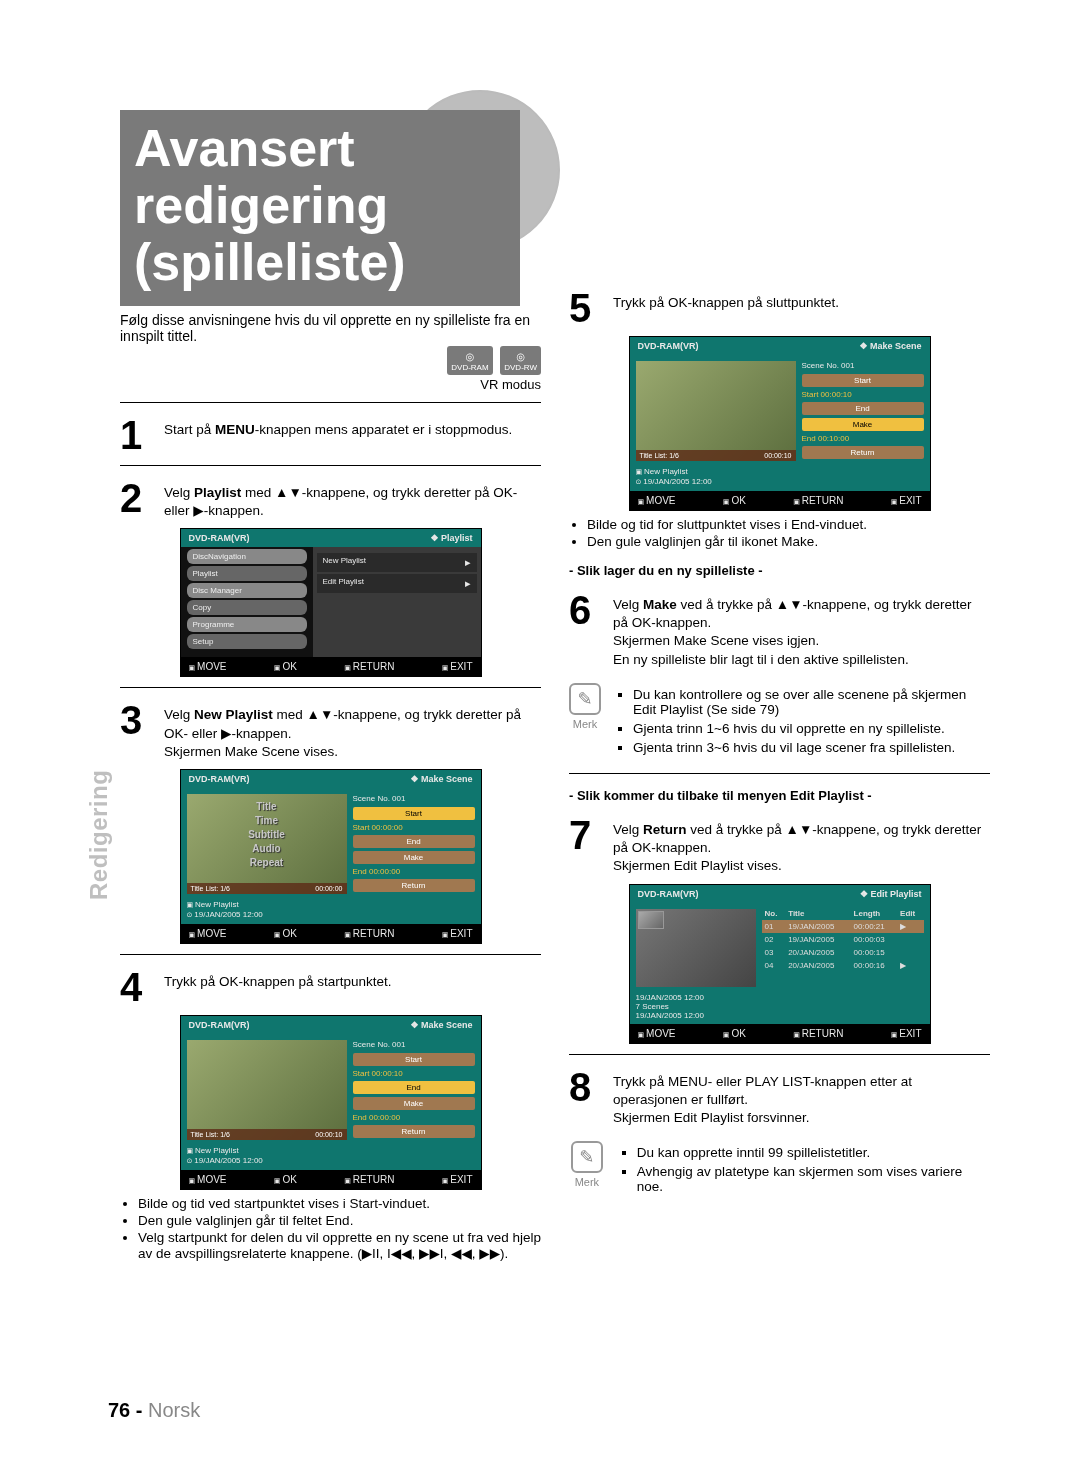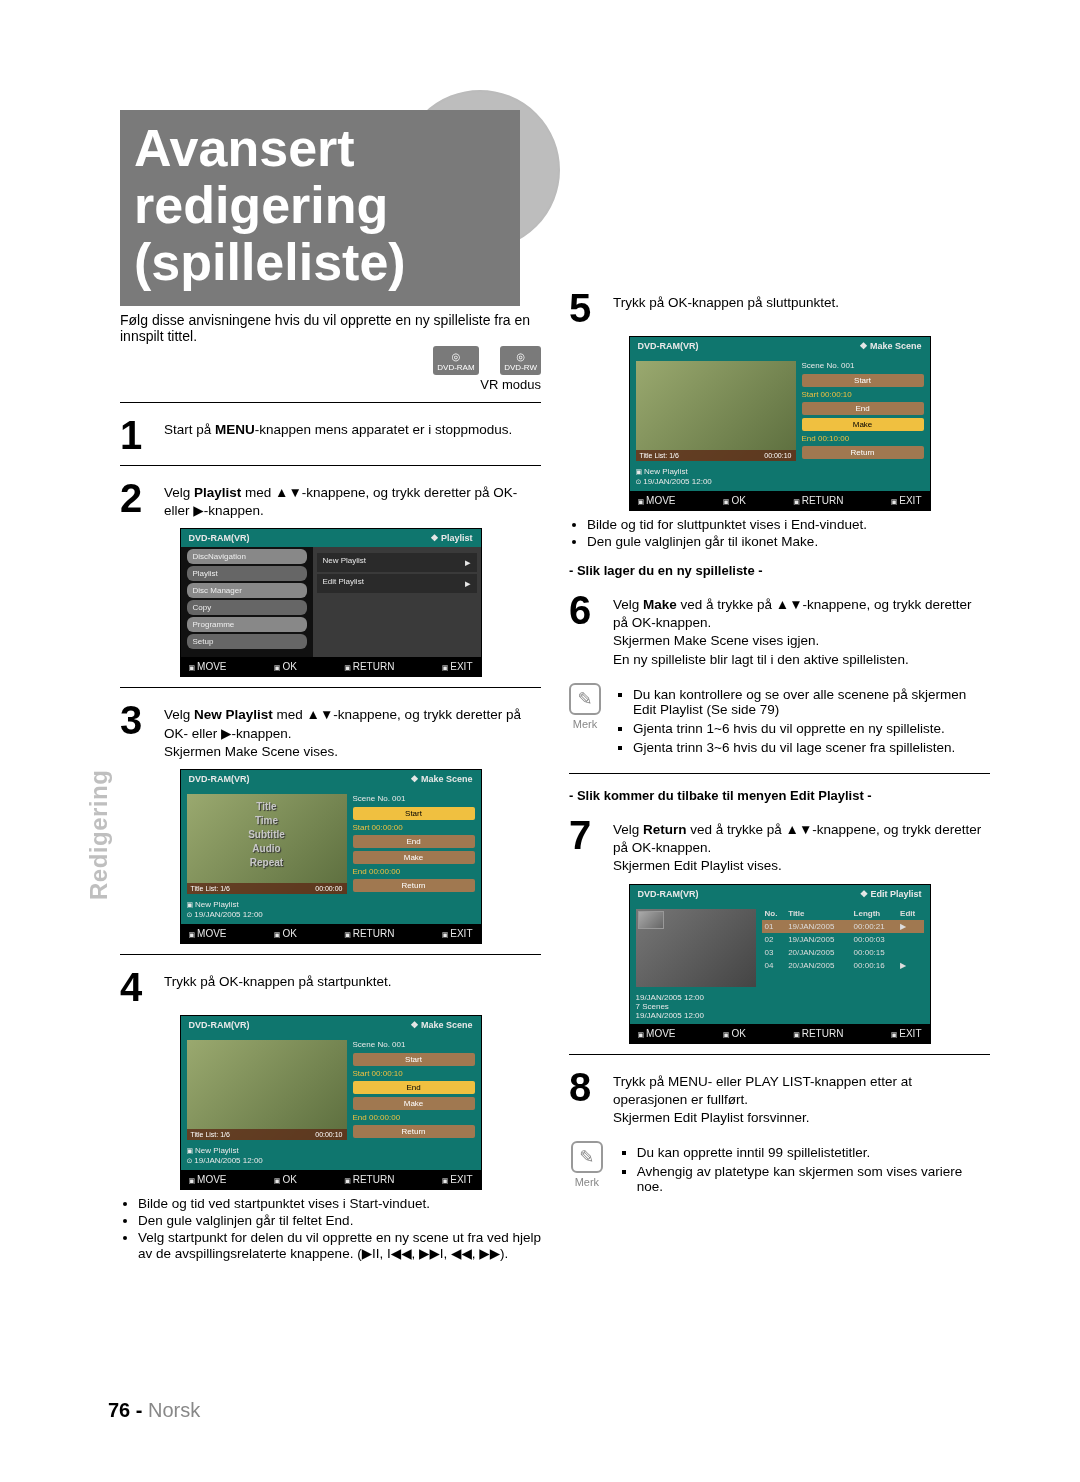--- a/index.html
+++ b/index.html
@@ -8,21 +8,21 @@
   .hero { position:relative; width:400px; height:130px; }
   .disc { position:absolute; right:-40px; top:-20px; width:160px; height:160px; }
   .disc-outer { position:absolute; inset:0; border-radius:50%; background:radial-gradient(circle, #fff 0 20px, #e0e0e0 20px 30px, #bdbdbd 30px 80px); border:2px solid #bbb; }
   .hero-title { position:relative; z-index:2; font-size:52px; line-height:1.1; font-weight:bold; color:#fff; background:#7a7a7a; display:inline-block; padding:10px 26px 14px 14px; }
   .columns { display:flex; gap:28px; margin-top:36px; }
   .col { flex:1; min-width:0; }
   h2.section { font-size:24px; margin:0 0 8px 0; font-weight:bold; }
   h2.section::before { content:""; display:inline-block; width:8px; height:22px; background:#000; margin-right:10px; vertical-align:-3px; }
   p.lead { font-size:14px; margin:4px 0 8px 0; }
   .disc-icons { text-align:right; font-size:13px; margin-top:-6px; }
-  .disc-icon { display:inline-block; background:#7a7a7a; color:#fff; font-size:8px; padding:6px 4px 3px 4px; border-radius:3px; margin-left:18px; text-align:center; line-height:1; }
+  .disc-icon { display:inline-block; background:#7a7a7a; color:#fff; font-size:8px; padding:6px 4px 3px 4px; border-radius:3px; margin-left:4px; text-align:center; line-height:1; }
   .disc-icon::before{ content:"◎"; display:block; font-size:10px; margin-bottom:2px;}
   .vrmode { text-align:right; font-size:13px; margin-top:2px; }
   hr.step-sep { border:none; border-top:1px solid #000; margin:10px 0; }
   .step { display:flex; gap:10px; margin:12px 0 6px 0; }
   .step-num { font-size:40px; font-weight:bold; line-height:1; min-width:34px; }
   .step-body { font-size:13.5px; line-height:1.35; padding-top:6px; }
   .step-body b { font-weight:bold; }
   .osd { width:300px; margin:8px auto 6px auto; background:#0f766e; color:#e8e8e8; font-size:9px; border:1px solid #000; }
   .osd .titlebar { display:flex; justify-content:space-between; padding:4px 8px; font-weight:bold; }
   .osd .titlebar span:last-child::before{content:"❖ ";}

